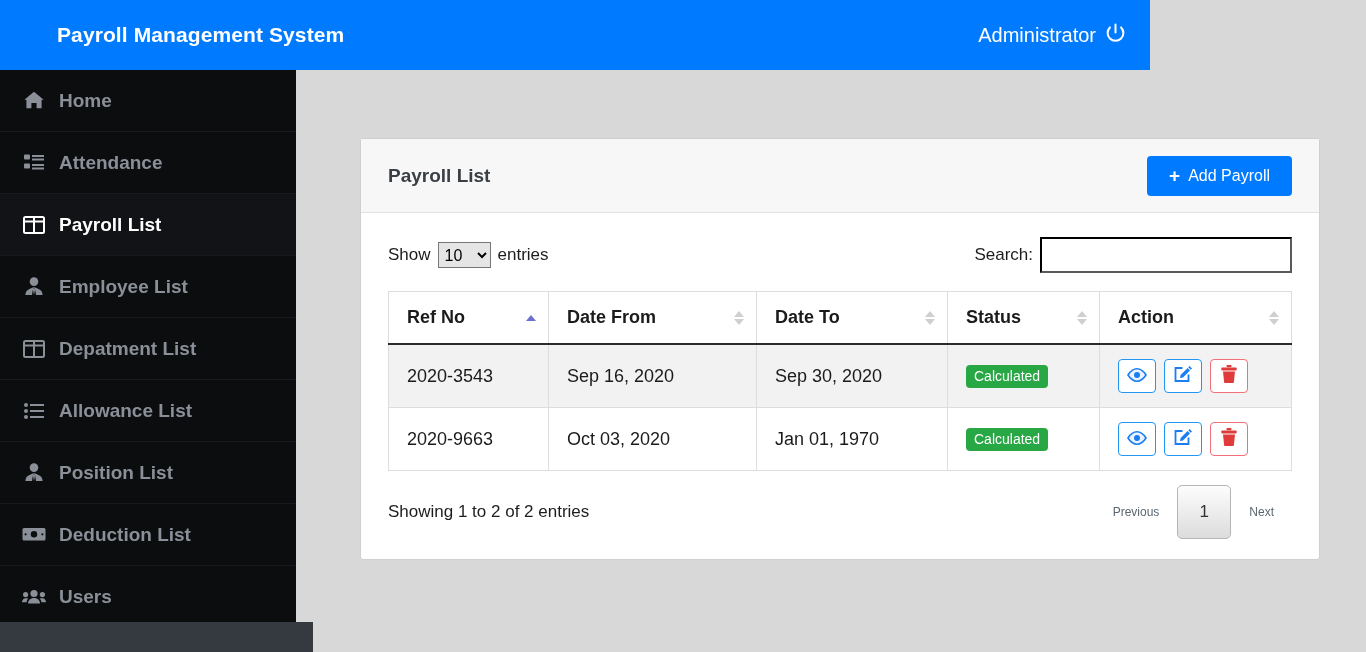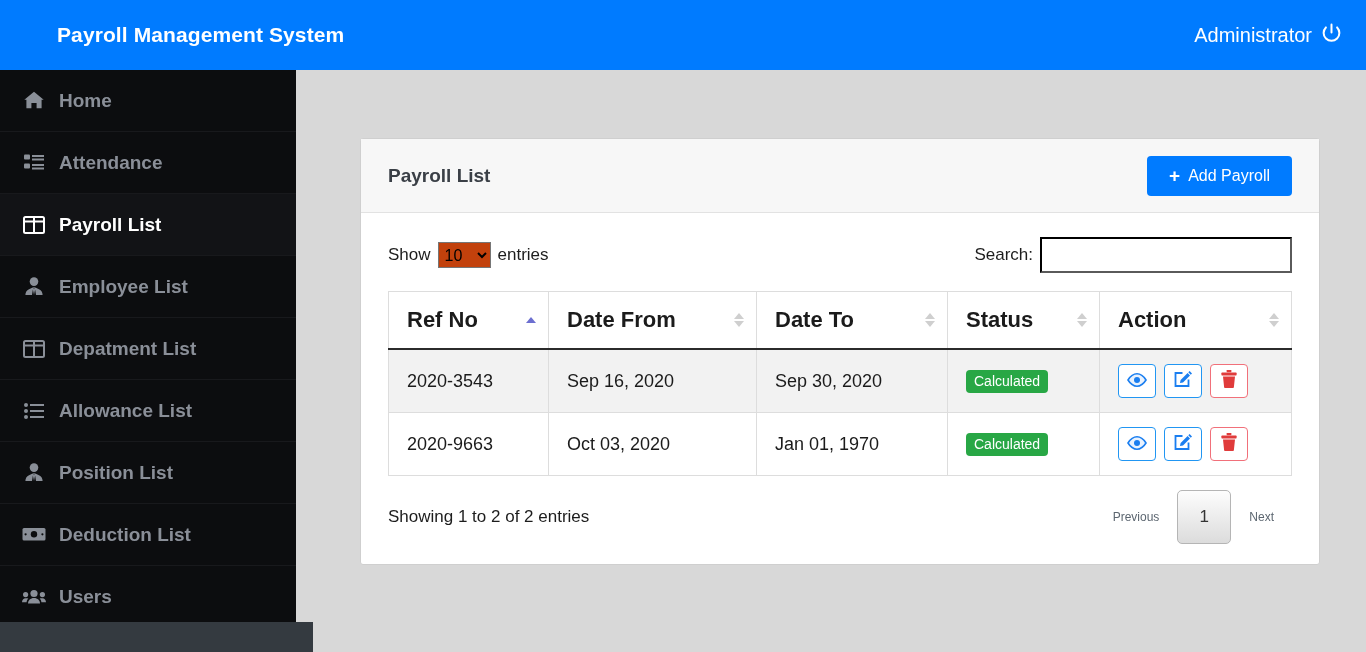--- a/index.html
+++ b/index.html
@@ -6,21 +6,21 @@
   html, body {
     width: 1366px; height: 652px;
     font-family: "Liberation Sans", sans-serif;
     background: #d8d8d8;
     overflow: hidden;
   }
 
   
   .navbar {
     position: absolute; top: 0; left: 0;
-    width: 1366px; height: 70px;
+    width: 1150px; height: 70px;
     background: #007bff;
     display: flex; align-items: center;
     justify-content: space-between;
   }
   .brand {
     color: #ffffff;
     font-size: 21px;
     font-weight: bold;
     margin-left: 57px;
     letter-spacing: .1px;
@@ -122,21 +122,21 @@
     display: flex; align-items: center;
     font-size: 17px; color: #1d1d1d;
     gap: 7px;
   }
   .length-select {
     font-family: "Liberation Sans", sans-serif;
     font-size: 16px;
     height: 26px;
     padding: 1px 2px;
     border: 1px solid #767676;
-    background: #c2410c;
+    background: #e5e5e5;
     color: #000;
   }
   .search-input {
     width: 252px; height: 36px;
     border: 2px inset #5a5a5a;
     border-top-color: #2b2b2b;
     border-left-color: #2b2b2b;
     background: #ffffff;
     font-family: "Liberation Sans", sans-serif;
     font-size: 16px;
@@ -147,21 +147,21 @@
   table.dt {
     width: 100%;
     border-collapse: collapse;
     border: 1px solid #dddddd;
   }
   table.dt th {
     background: #ffffff;
     border-bottom: 2px solid #2b2b2b;
     border-right: 1px solid #dddddd;
     text-align: left;
-    font-size: 22px;
+    font-size: 18px;
     font-weight: bold;
     color: #1b1b1b;
     padding: 15px 18px;
     position: relative;
     cursor: pointer;
     white-space: nowrap;
   }
   table.dt th:last-child { border-right: none; }
   .sort-arrows {
     position: absolute;

